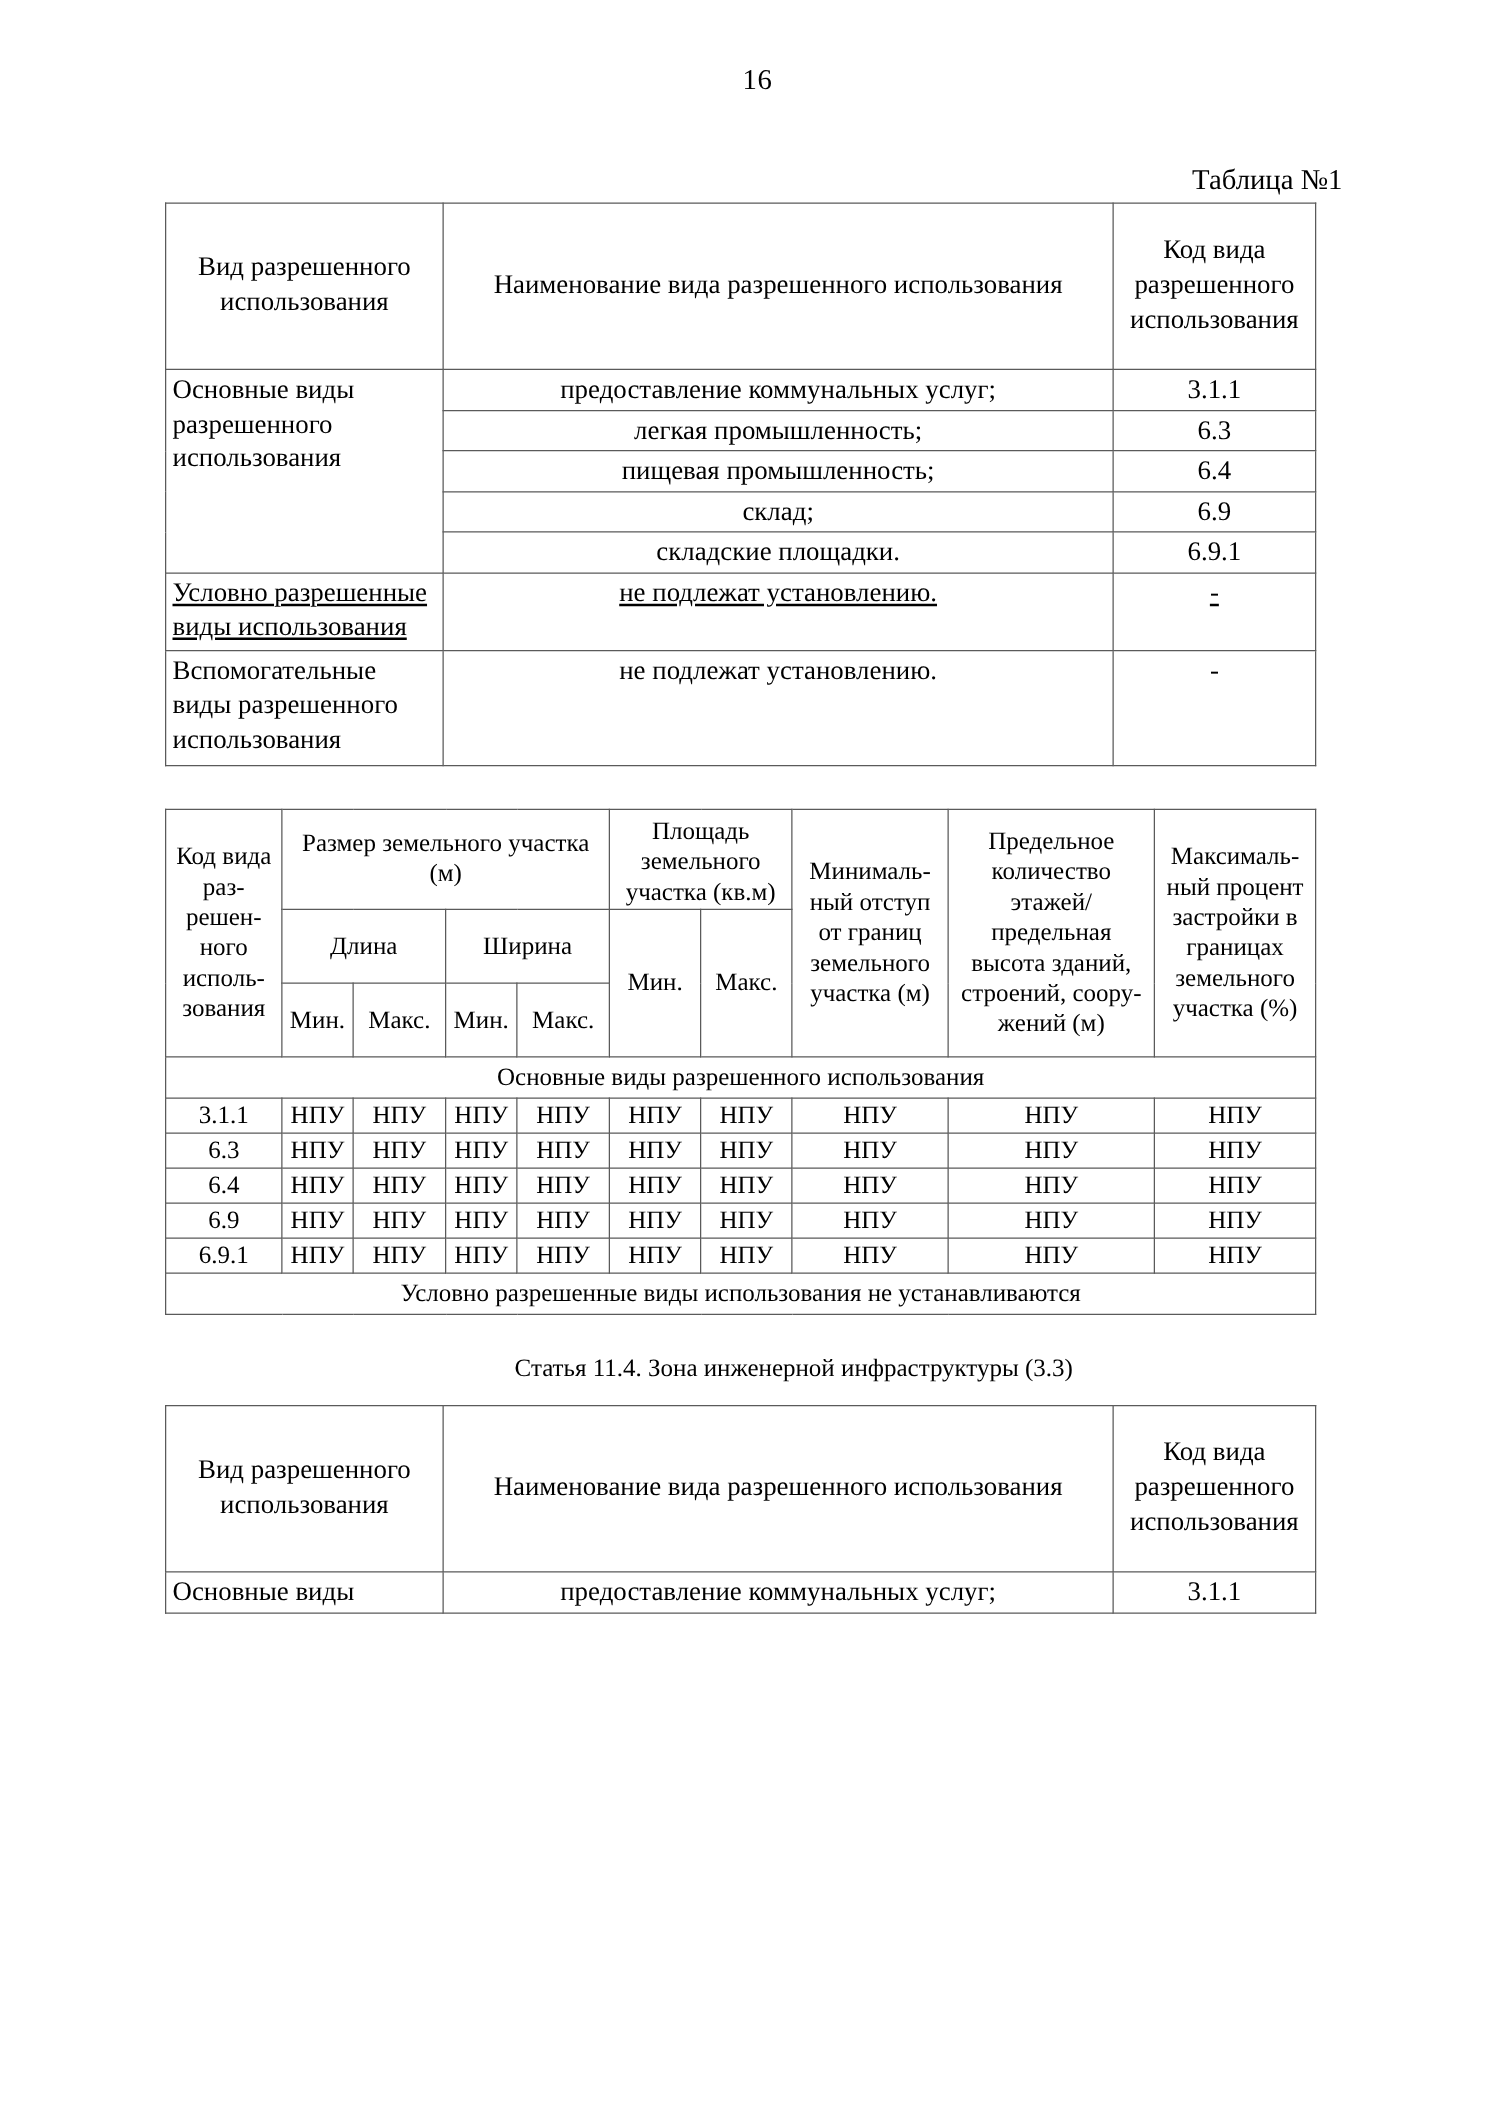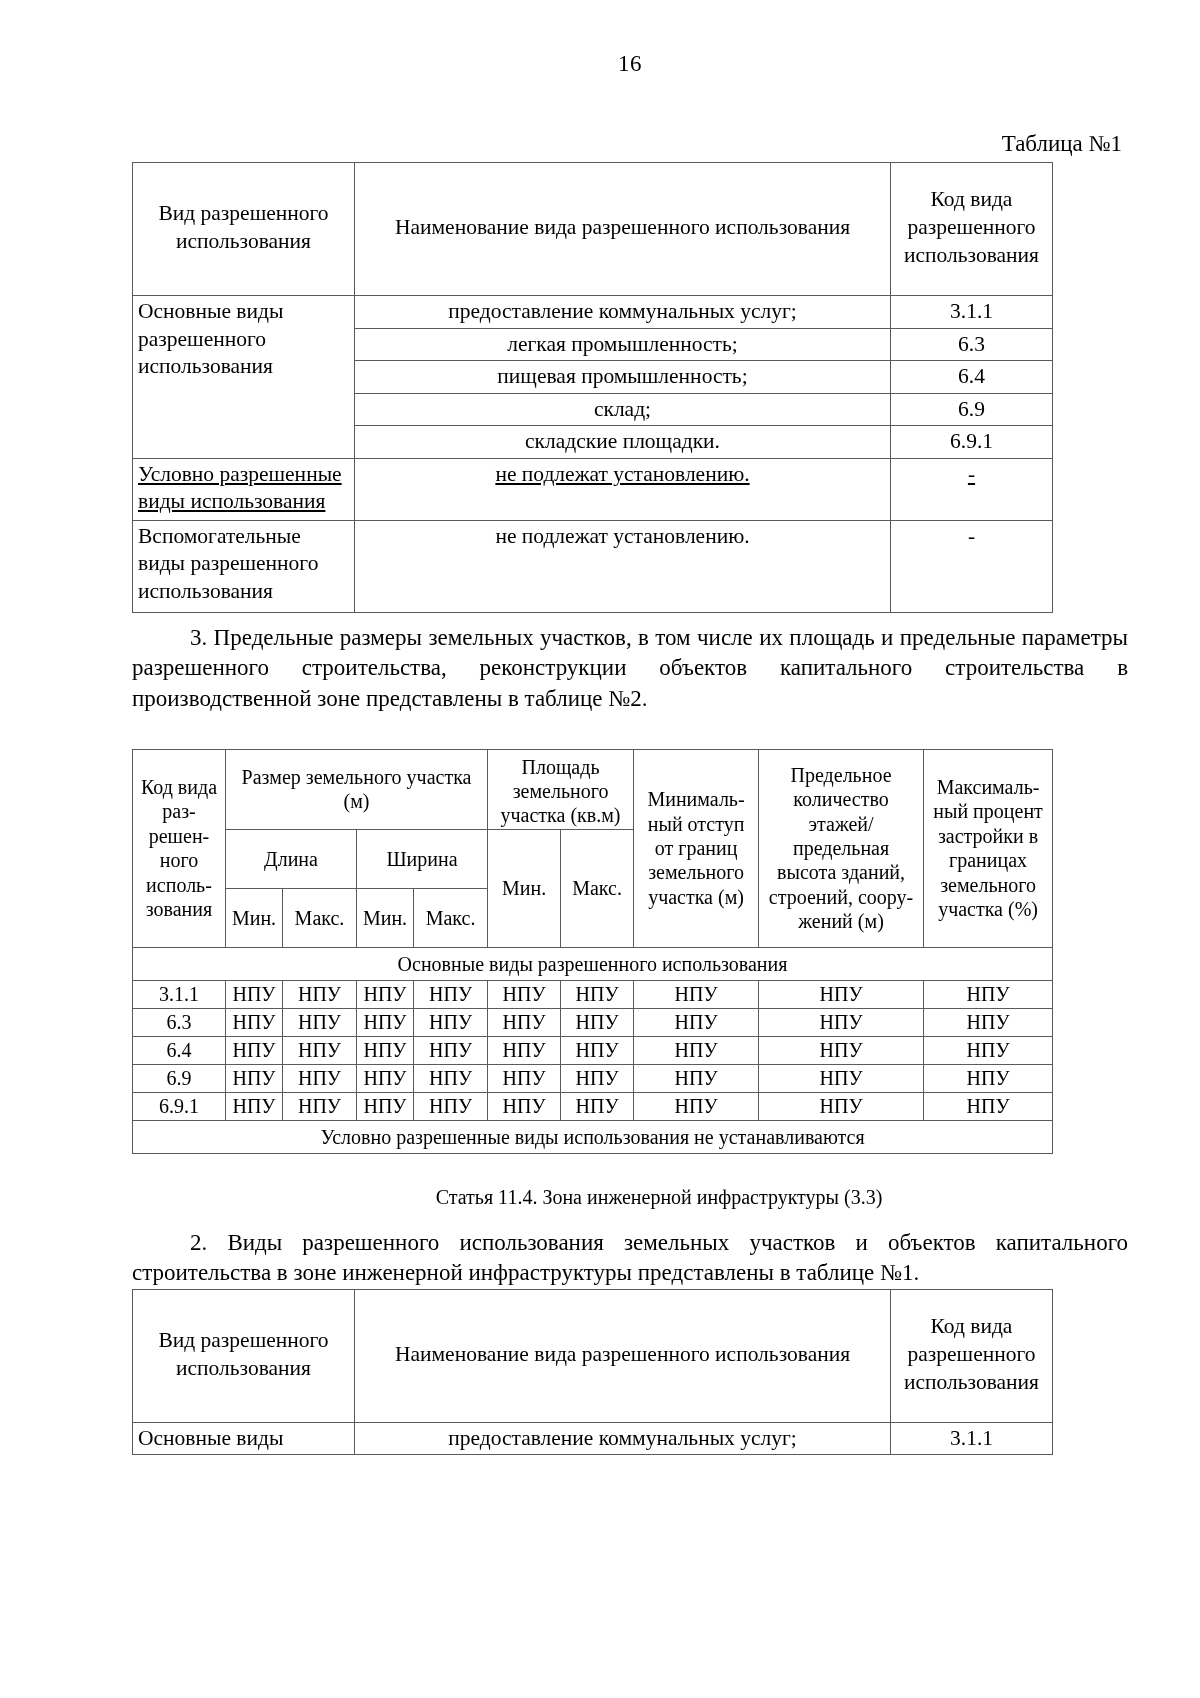--- a/index.html
+++ b/index.html
@@ -12,21 +12,21 @@
     height: 1698px;
     font-family: "Liberation Serif", "DejaVu Serif", serif;
     color: #000000;
     -webkit-font-smoothing: antialiased;
   }
   .page {
     position: relative;
     width: 1200px;
     height: 1561px;
     box-sizing: border-box;
-    padding: 52px 72px 0 132px;
+    padding: 52px 120px 0 132px;
   }
   .page-number {
     text-align: center;
     font-size: 23px;
     line-height: 1;
     margin: 0 0 56px 0;
     letter-spacing: 0.5px;
   }
   .table-caption {
     text-align: right;
@@ -168,21 +168,20 @@
         <td class="code">-</td>
       </tr>
       <tr class="aux-h">
         <td class="cat">Вспомогательные виды разрешенного использования</td>
         <td class="name">не подлежат установлению.</td>
         <td class="code">-</td>
       </tr>
     </tbody>
   </table>
 
-  <p class="body">3. Предельные размеры земельных участков, в том числе их площадь и предельные параметры разрешенного строительства, реконструкции объектов капитального строительства в производственной зоне представлены в таблице №2.</p>
 
   <div class="spacer-34"></div>
 
 
   <table class="t-params">
     <colgroup>
       <col class="p1">
         <col class="p2">
         <col class="p3">
         <col class="p4">
@@ -288,21 +287,20 @@
       <tr>
         <td class="section" colspan="10">Условно разрешенные виды использования не устанавливаются</td>
       </tr>
     </tbody>
   </table>
 
   <h2 class="article">Статья 11.4. Зона инженерной инфраструктуры (3.3)</h2>
 
   <div class="spacer-16"></div>
 
-  <p class="body tight">2. Виды разрешенного использования земельных участков и объектов капитального строительства в зоне инженерной инфраструктуры представлены в таблице №1.</p>
 
 
   <table class="t-uses">
     <colgroup>
         <col class="c1">
         <col class="c2">
         <col class="c3">
       </colgroup>
     <thead>
       <tr>

